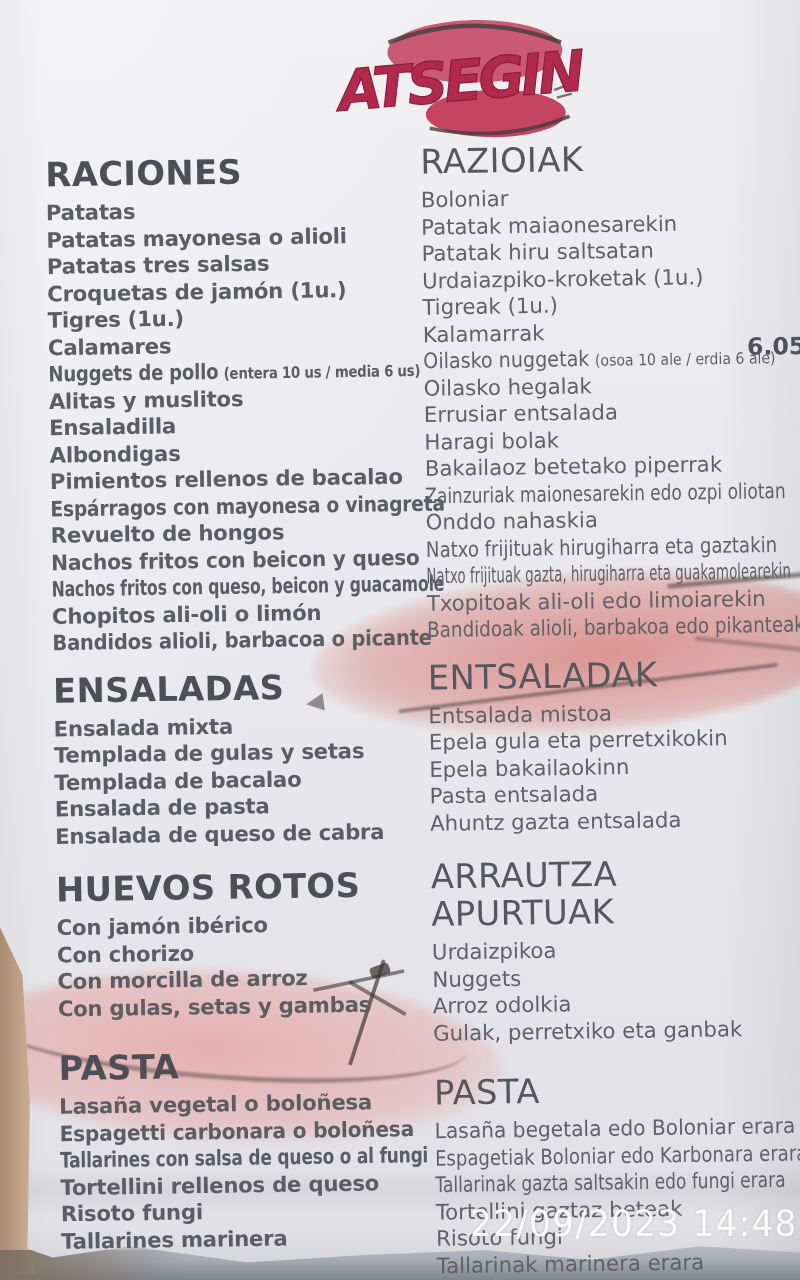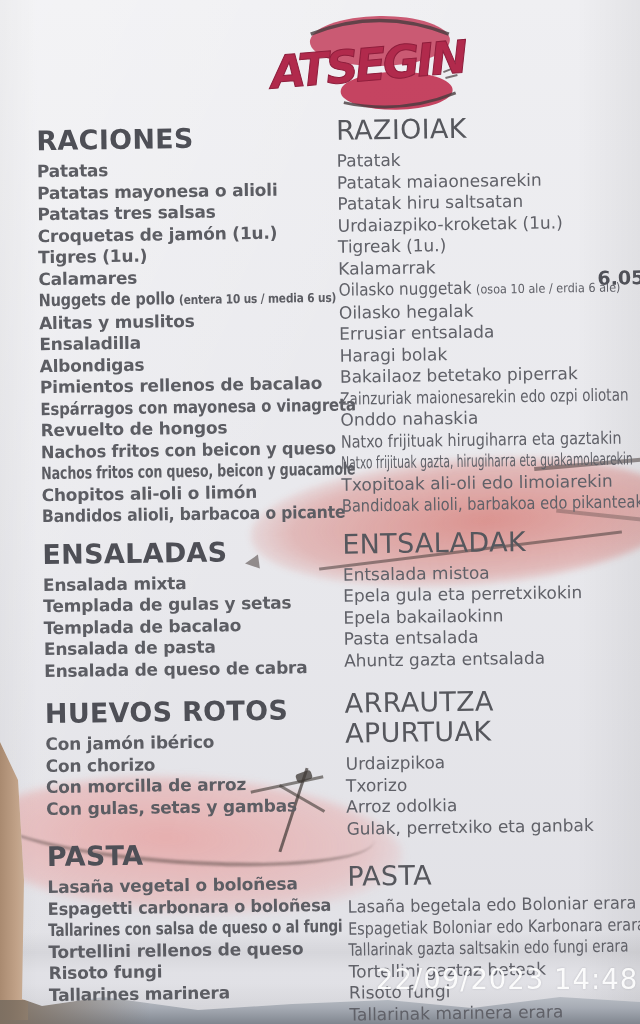--- a/index.html
+++ b/index.html
@@ -158,21 +158,21 @@
             <li class="item"><span>Risoto fungi</span></li>
             <li class="item"><span>Tallarines marinera</span></li>
           </ul>
       </section>
     </div>
 
     <div class="col col-right">
       <section class="sec">
         <h2>RAZIOIAK</h2>
         <ul>
-            <li class="item"><span>Patatak</span></li>
+            <li class="item"><span>Boloniar</span></li>
             <li class="item"><span>Patatak maiaonesarekin</span></li>
             <li class="item"><span>Patatak hiru saltsatan</span></li>
             <li class="item"><span>Urdaiazpiko-kroketak (1u.)</span></li>
             <li class="item"><span>Tigreak (1u.)</span></li>
             <li class="item"><span>Kalamarrak</span></li>
             <li class="item" style="transform: scaleX(0.9);"><span>Oilasko nuggetak</span><span class="note">(osoa 10 ale / erdia 6 ale)</span></li>
             <li class="item"><span>Oilasko hegalak</span></li>
             <li class="item"><span>Errusiar entsalada</span></li>
             <li class="item"><span>Haragi bolak</span></li>
             <li class="item"><span>Bakailaoz betetako piperrak</span></li>
@@ -191,21 +191,21 @@
             <li class="item"><span>Epela gula eta perretxikokin</span></li>
             <li class="item"><span>Epela bakailaokinn</span></li>
             <li class="item"><span>Pasta entsalada</span></li>
             <li class="item"><span>Ahuntz gazta entsalada</span></li>
           </ul>
       </section>
       <section class="sec">
         <h2>ARRAUTZA APURTUAK</h2>
         <ul>
             <li class="item"><span>Urdaizpikoa</span></li>
-            <li class="item"><span>Txorizo</span></li>
+            <li class="item"><span>Nuggets</span></li>
             <li class="item"><span>Arroz odolkia</span></li>
             <li class="item"><span>Gulak, perretxiko eta ganbak</span></li>
           </ul>
       </section>
       <section class="sec">
         <h2>PASTA</h2>
         <ul>
             <li class="item" style="transform: scaleX(0.95);"><span>Lasaña begetala edo Boloniar erara</span></li>
             <li class="item" style="transform: scaleX(0.85);"><span>Espagetiak Boloniar edo Karbonara erara</span></li>
             <li class="item" style="transform: scaleX(0.8);"><span>Tallarinak gazta saltsakin edo fungi erara</span></li>

